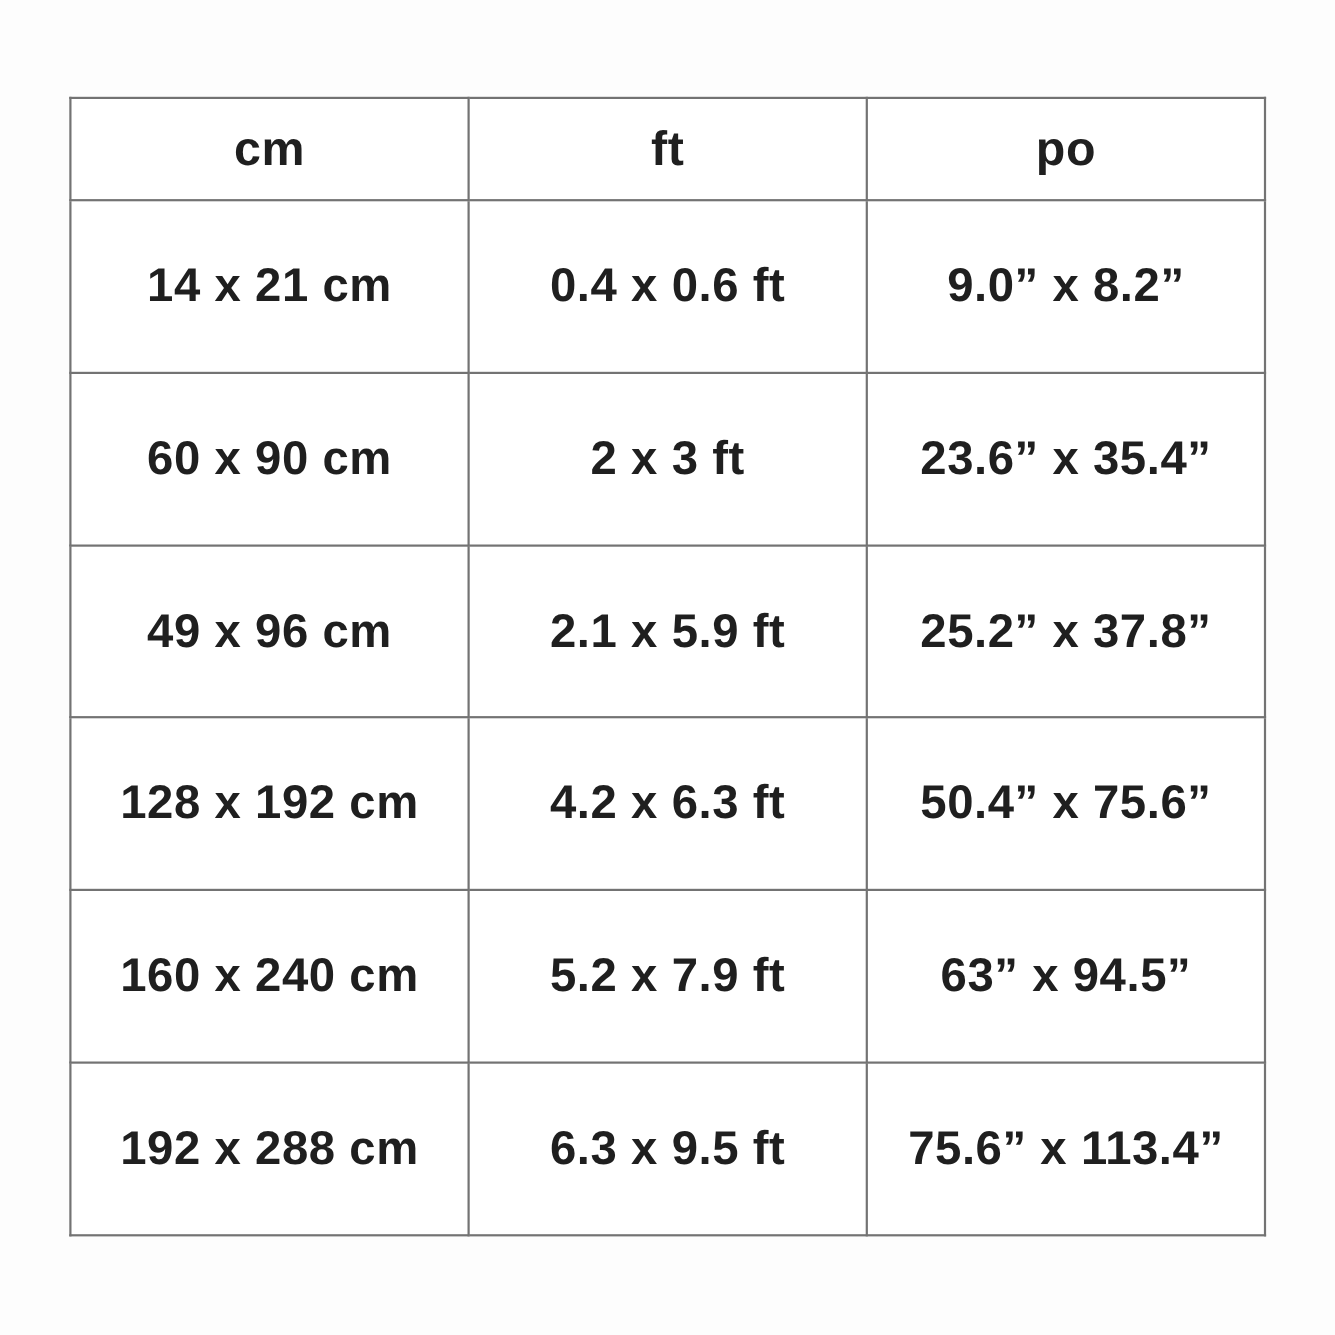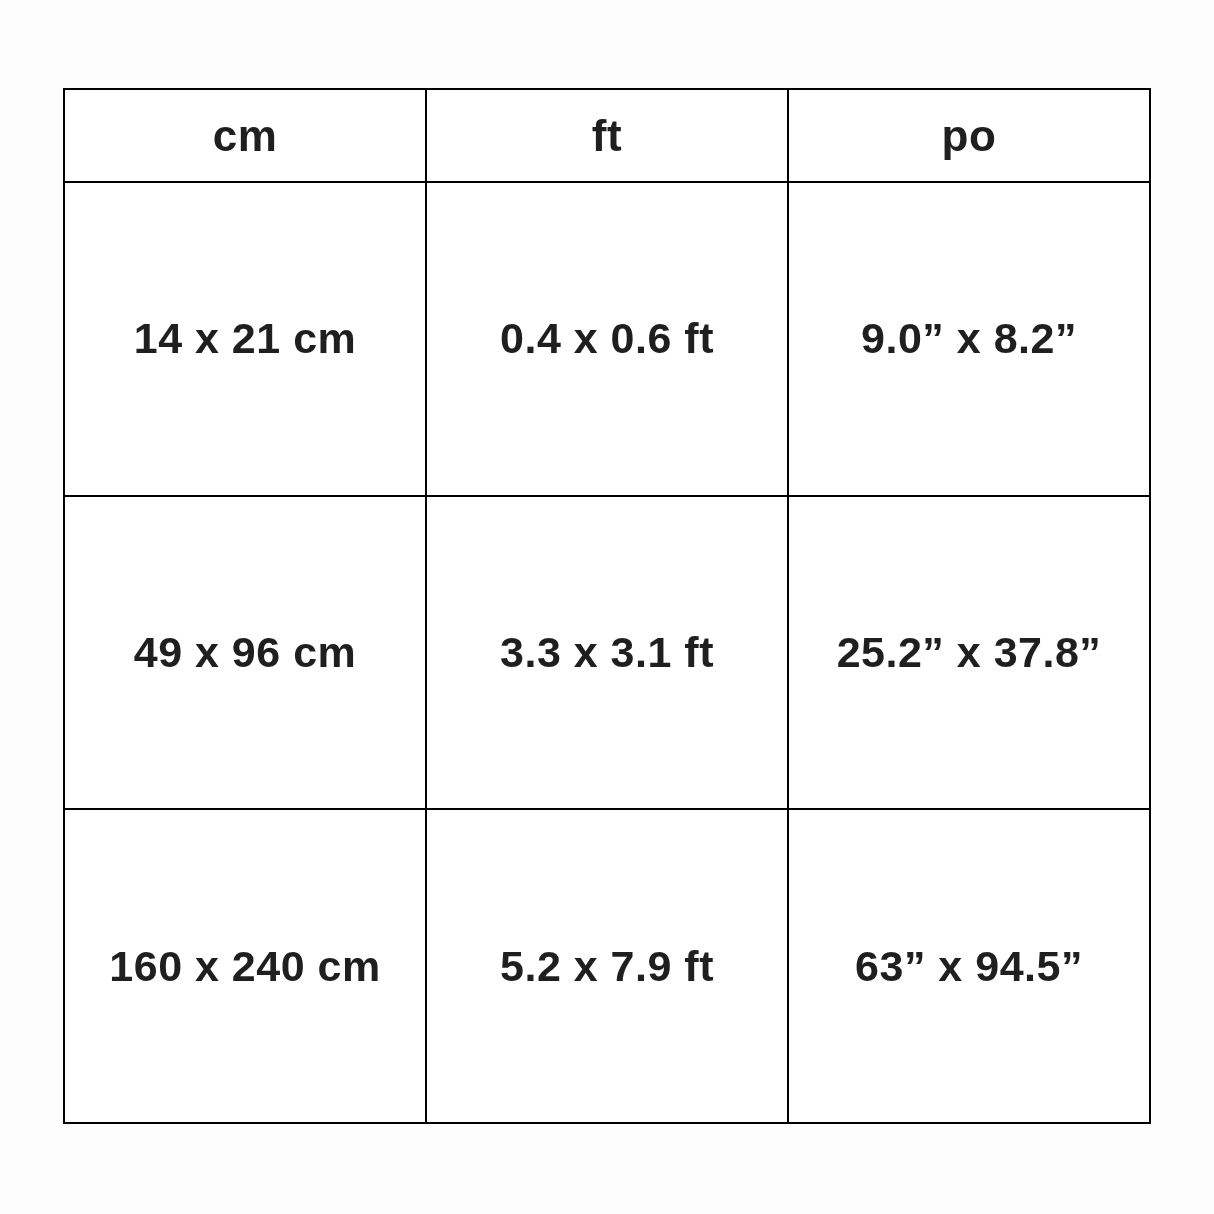--- a/index.html
+++ b/index.html
@@ -21,21 +21,21 @@
   }
   table.size-table {
     border-collapse: collapse;
     table-layout: fixed;
     width: 1088px;
     height: 1036px;
     background: #ffffff;
   }
   table.size-table th,
   table.size-table td {
-    border: 2px solid #000000;
+    border: 2px solid #737373;
     text-align: center;
     vertical-align: middle;
     padding: 0;
     color: #1f1f1f;
     letter-spacing: 0.5px;
   }
   table.size-table th {
     font-size: 44px;
     font-weight: 700;
     height: 91px;
@@ -57,24 +57,39 @@
           <th>po</th>
         </tr>
     </thead>
     <tbody id="body-rows">
         <tr>
           <td>14 x 21 cm</td>
           <td>0.4 x 0.6 ft</td>
           <td>9.0” x 8.2”</td>
         </tr>
         <tr>
+          <td>60 x 90 cm</td>
+          <td>2 x 3 ft</td>
+          <td>23.6” x 35.4”</td>
+        </tr>
+        <tr>
           <td>49 x 96 cm</td>
-          <td>3.3 x 3.1 ft</td>
+          <td>2.1 x 5.9 ft</td>
           <td>25.2” x 37.8”</td>
+        </tr>
+        <tr>
+          <td>128 x 192 cm</td>
+          <td>4.2 x 6.3 ft</td>
+          <td>50.4” x 75.6”</td>
         </tr>
         <tr>
           <td>160 x 240 cm</td>
           <td>5.2 x 7.9 ft</td>
           <td>63” x 94.5”</td>
         </tr>
+        <tr>
+          <td>192 x 288 cm</td>
+          <td>6.3 x 9.5 ft</td>
+          <td>75.6” x 113.4”</td>
+        </tr>
       </tbody>
   </table>
 </div>
 
 </body></html>

